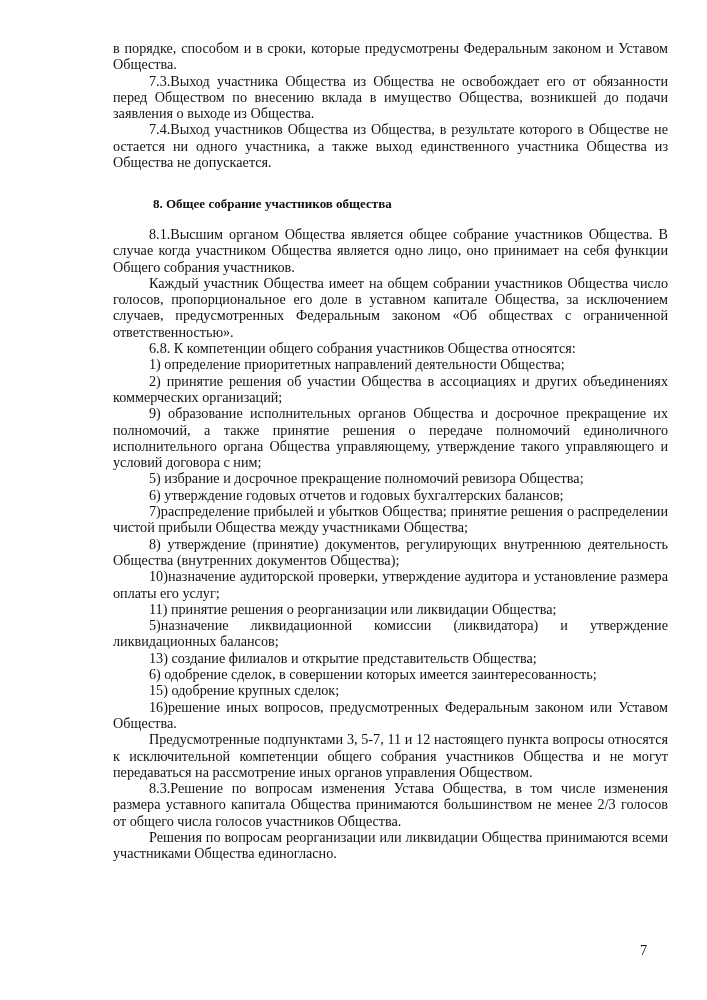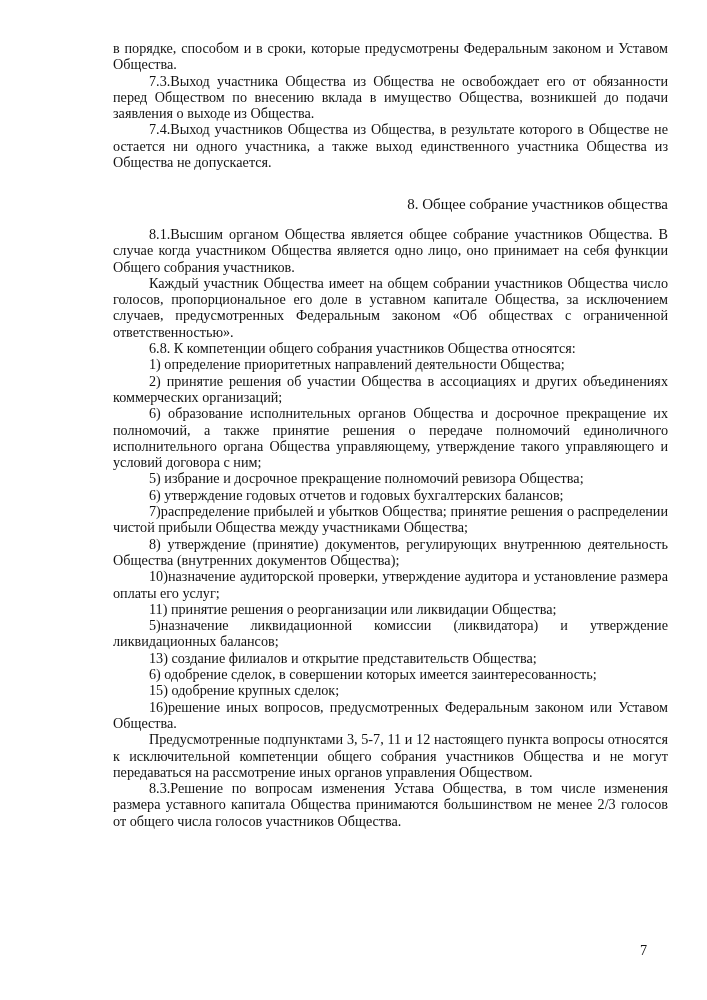--- a/index.html
+++ b/index.html
@@ -8,22 +8,22 @@
     position: absolute; left: 0; top: 0; width: 707px; height: 1000px; background: #fff;
     font-family: "Liberation Serif", "DejaVu Serif", serif; color: #111;
   }
   .text {
     position: absolute; left: 101px; width: 555px;
     font-size: 14.2px; line-height: 16.3px; margin-left: 12px;
   }
   .p { margin: 0; text-align: justify; text-indent: 36px; }
   .p.noindent { text-indent: 0; }
   .heading {
-    text-align: right; font-weight: normal; margin: 0; padding-left: 40px;
-    font-size: 15px; line-height: 16.3px;
+    text-align: left; font-weight: bold; margin: 0; padding-left: 40px;
+    font-size: 13px; line-height: 16.3px;
   }
   .page-number {
     position: absolute; left: 640px; top: 942px; font-size: 14.2px;
     font-family: "Liberation Serif", "DejaVu Serif", serif;
   }
 </style>
 </head>
 <body>
 
 <div class="page">
@@ -37,30 +37,31 @@
   <div class="text" style="top:196px;">
     <p class="heading">8. Общее собрание участников общества</p>
   </div>
 
   <div class="text" style="top:226px;">
     <p class="p">8.1.Высшим органом Общества является общее собрание участников Общества. В случае когда участником Общества является одно лицо, оно принимает на себя функции Общего собрания участников.</p>
     <p class="p">Каждый участник Общества имеет на общем собрании участников Общества число голосов, пропорциональное его доле в уставном капитале Общества, за исключением случаев, предусмотренных Федеральным законом «Об обществах с ограниченной ответственностью».</p>
     <p class="p">6.8. К компетенции общего собрания участников Общества относятся:</p>
     <p class="p">1) определение приоритетных направлений деятельности Общества;</p>
     <p class="p">2) принятие решения об участии Общества в ассоциациях и других объединениях коммерческих организаций;</p>
-    <p class="p">6) образование исполнительных органов Общества и досрочное прекращение их полномочий, а также принятие решения о передаче полномочий единоличного исполнительного органа Общества управляющему, утверждение такого управляющего и условий договора с ним;</p>
+    <p class="p">9) образование исполнительных органов Общества и досрочное прекращение их полномочий, а также принятие решения о передаче полномочий единоличного исполнительного органа Общества управляющему, утверждение такого управляющего и условий договора с ним;</p>
     <p class="p">5) избрание и досрочное прекращение полномочий ревизора Общества;</p>
     <p class="p">6) утверждение годовых отчетов и годовых бухгалтерских балансов;</p>
     <p class="p">7)распределение прибылей и убытков Общества; принятие решения о распределении чистой прибыли Общества между участниками Общества;</p>
     <p class="p">8) утверждение (принятие) документов, регулирующих внутреннюю деятельность Общества (внутренних документов Общества);</p>
     <p class="p">10)назначение аудиторской проверки, утверждение аудитора и установление размера оплаты его услуг;</p>
     <p class="p">11) принятие решения о реорганизации или ликвидации Общества;</p>
     <p class="p">5)назначение ликвидационной комиссии (ликвидатора) и утверждение ликвидационных балансов;</p>
     <p class="p">13) создание филиалов и открытие представительств Общества;</p>
     <p class="p">6) одобрение сделок, в совершении которых имеется заинтересованность;</p>
     <p class="p">15) одобрение крупных сделок;</p>
     <p class="p">16)решение иных вопросов, предусмотренных Федеральным законом или Уставом Общества.</p>
     <p class="p">Предусмотренные подпунктами 3, 5-7, 11 и 12 настоящего пункта вопросы относятся к исключительной компетенции общего собрания участников Общества и не могут передаваться на рассмотрение иных органов управления Обществом.</p>
     <p class="p">8.3.Решение по вопросам изменения Устава Общества, в том числе изменения размера уставного капитала Общества принимаются большинством не менее 2/3 голосов от общего числа голосов участников Общества.</p>
+    <p class="p">Решения по вопросам реорганизации или ликвидации Общества принимаются всеми участниками Общества единогласно.</p>
   </div>
 
   <div class="page-number">7</div>
 </div>
 
 </body></html>

